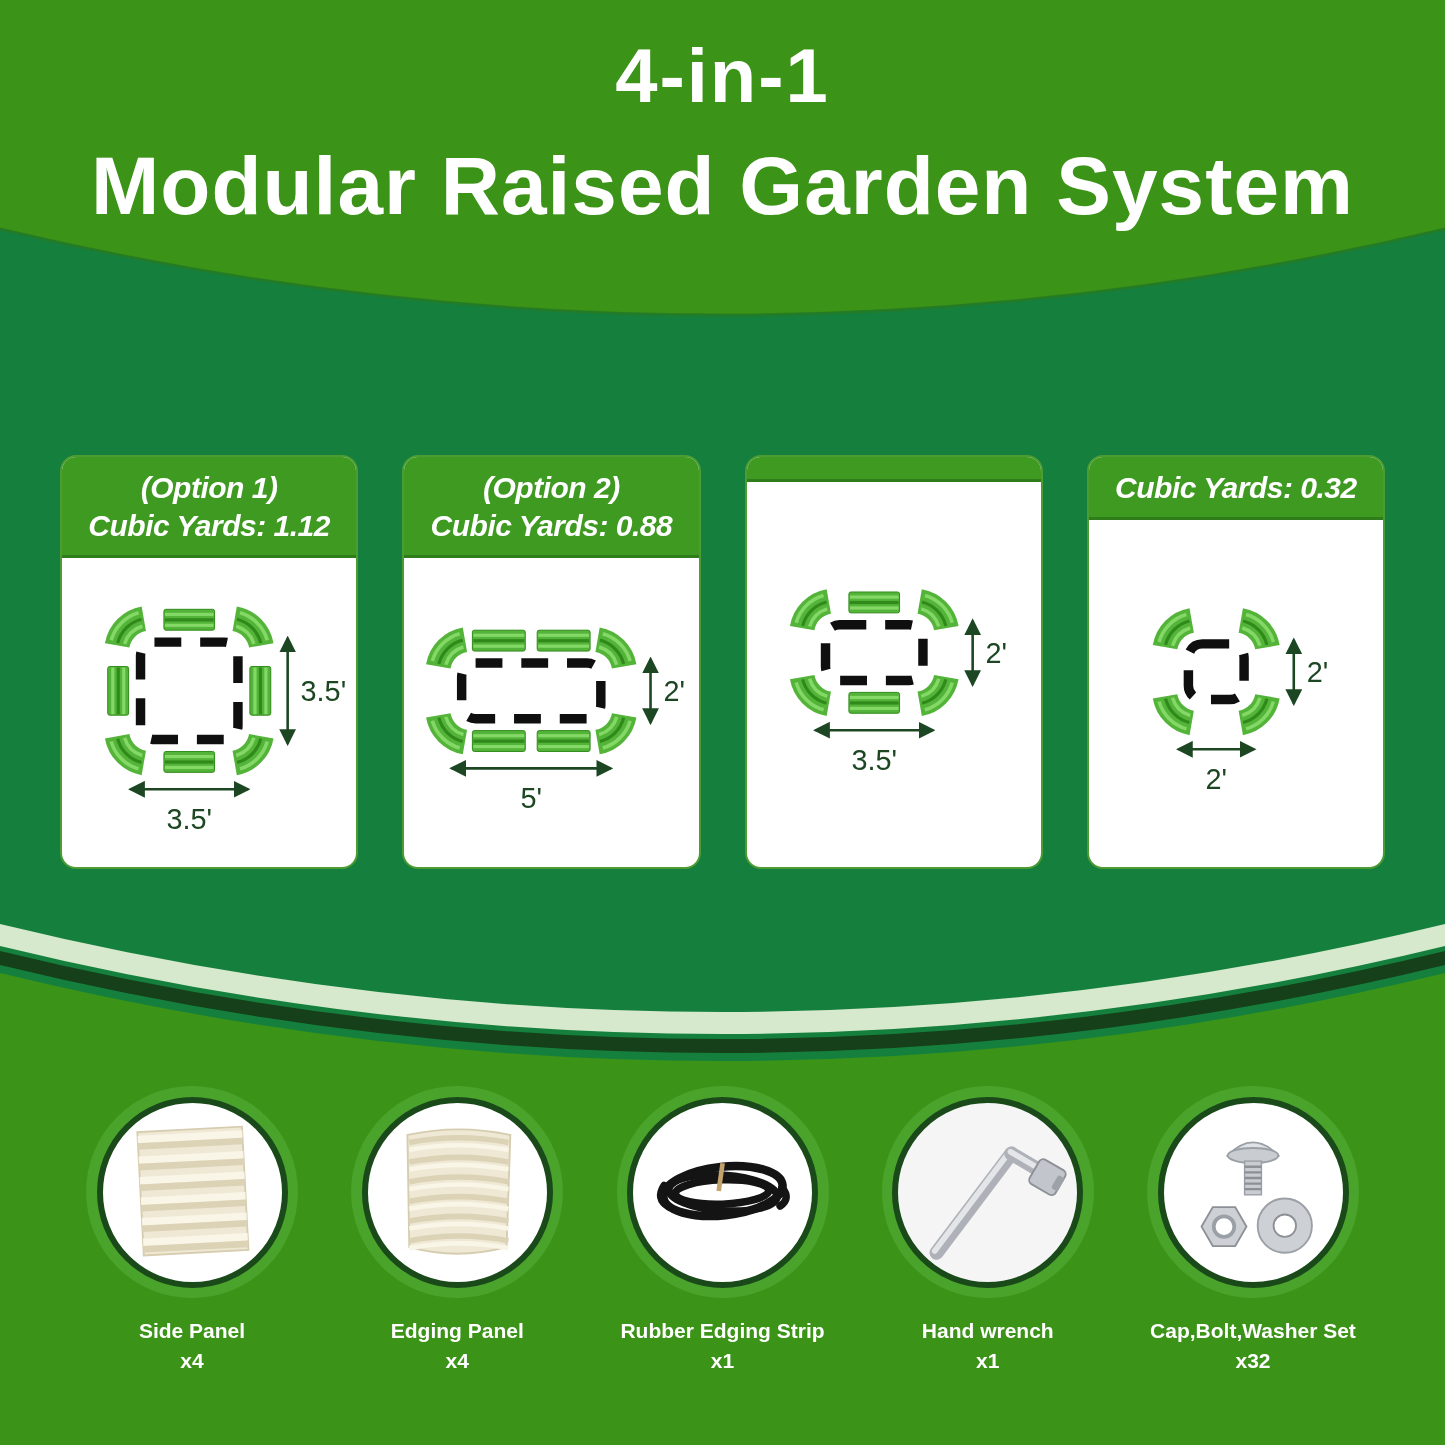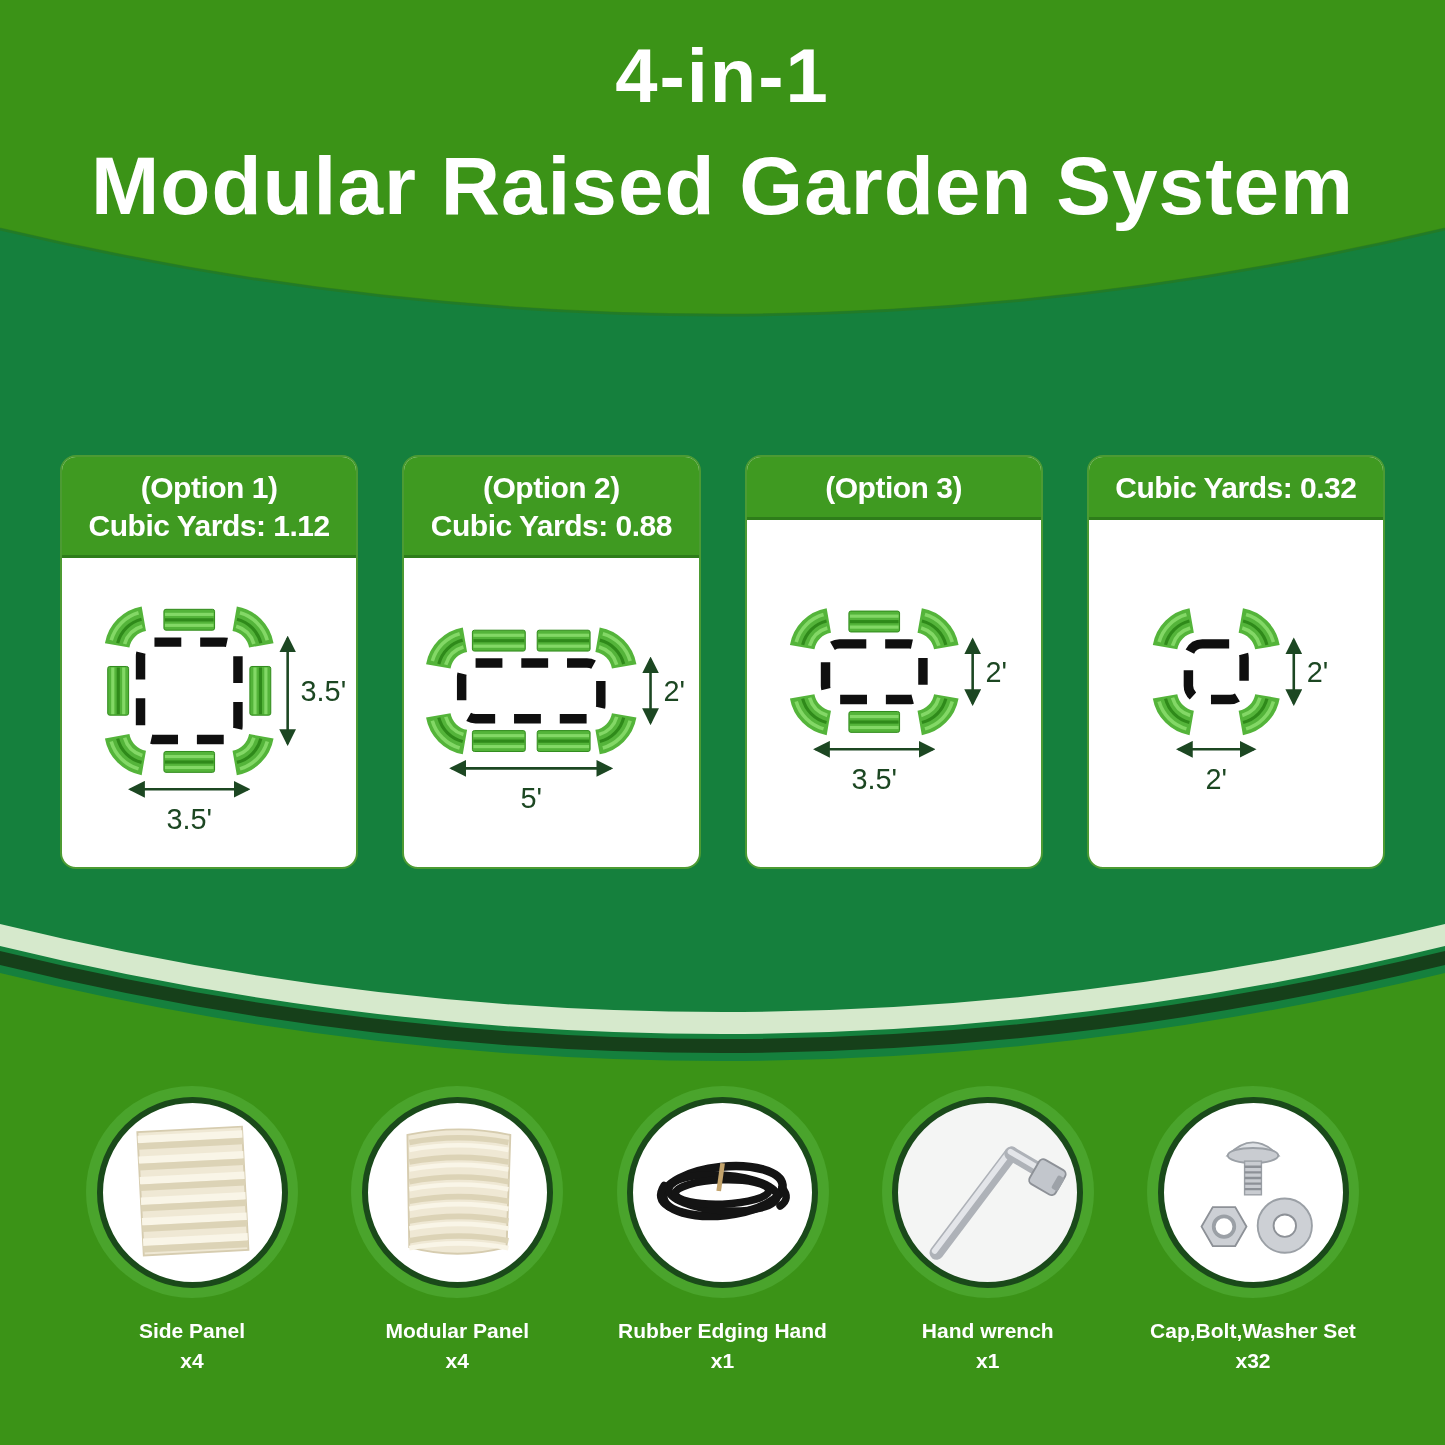--- a/index.html
+++ b/index.html
@@ -19,21 +19,21 @@
   .title-line2 { font-size:82px; margin-top:20px; letter-spacing:1px; white-space:nowrap; }
 
   .cards { position:absolute; top:455px; left:60px; right:60px; height:414px; display:flex; gap:44px; z-index:2; }
   .card {
     flex:1; background:#fff; border:2px solid var(--card-border-green);
     border-radius:16px; overflow:hidden; display:flex; flex-direction:column;
   }
   .card-head {
     background:var(--green-card-header); border-bottom:3px solid var(--card-head-edge);
     color:#fff; text-align:center; font-weight:bold; font-size:30px;
-    letter-spacing:-0.5px; line-height:1.26; padding:12px 0 10px 0; white-space:nowrap;
+    letter-spacing:-0.5px; line-height:1.26; padding:12px 0 10px 0; white-space:nowrap;font-style:italic;
   }
   .card-body { flex:1; position:relative;text-align:right; }
   .card-body svg { display:block; width:100%; height:100%; }
 
   .components { position:absolute; top:1086px; left:0; right:0; padding:0 86px; display:flex; justify-content:space-between; z-index:2; }
   .component { width:212px; display:flex; flex-direction:column; align-items:center; }
   .ring {
     width:212px; height:212px; border-radius:50%;
     background:var(--green-ring-light);
     display:flex; align-items:center; justify-content:center;
@@ -203,21 +203,20 @@
             <line x1="248" y1="100" x2="248" y2="164" stroke="#1C4722" stroke-width="2.6" marker-start="url(#ah1)" marker-end="url(#ah1)"></line>
             <text x="261" y="142" font-size="29" fill="#1C4722">2'</text>
             <line x1="48" y1="210" x2="208" y2="210" stroke="#1C4722" stroke-width="2.6" marker-start="url(#ah1)" marker-end="url(#ah1)"></line>
             <text x="128" y="250" font-size="29" fill="#1C4722" text-anchor="middle">5'</text>
           </svg>
         </div>
     </div>
 
     <div class="card">
       <div class="card-head">
-        <div>(Option 3)</div>
       </div>
       <div class="card-body">
           <svg viewBox="0 0 296 308" xmlns="http://www.w3.org/2000/svg">
             <g>
               <rect x="102.52" y="71" width="50.96" height="21" rx="2" fill="#54B43A" stroke="#2F8A1A" stroke-width="1"></rect>
               <rect x="103.52" y="74.5" width="48.96" height="3.2" fill="#83D866"></rect>
               <rect x="103.52" y="80" width="48.96" height="3.2" fill="#2F8A1A"></rect>
               <rect x="103.52" y="85.5" width="48.96" height="3.2" fill="#83D866"></rect>
             </g>
             <g>
@@ -354,42 +353,42 @@
               <path d="M42,103 Q95,93 148,103" stroke="#DCD3B6" stroke-width="6" fill="none"></path>
               <path d="M42,111 Q95,101 148,111" stroke="#F9F5E7" stroke-width="5" fill="none"></path>
               <path d="M42,124 Q95,114 148,124" stroke="#DCD3B6" stroke-width="6" fill="none"></path>
               <path d="M42,132 Q95,122 148,132" stroke="#F9F5E7" stroke-width="5" fill="none"></path>
               <path d="M42,145 Q95,135 148,145" stroke="#DCD3B6" stroke-width="6" fill="none"></path>
               <path d="M42,153 Q95,143 148,153" stroke="#F9F5E7" stroke-width="5" fill="none"></path>
             </svg>
           </div>
       </div>
       <div class="comp-label">
-        <span>Modular Panel</span>
+        <span>Edging Panel</span>
         <span>x4</span>
       </div>
     </div>
 
     <div class="component">
       <div class="ring">
         <div class="disc">
             <svg viewBox="0 0 186 186" xmlns="http://www.w3.org/2000/svg">
               <g fill="none" stroke="#141414" stroke-linecap="round">
                 <ellipse cx="93" cy="92" rx="64" ry="26" stroke-width="9" transform="rotate(-6 93 92)"></ellipse>
                 <ellipse cx="93" cy="94" rx="58" ry="19" stroke-width="8" transform="rotate(4 93 94)"></ellipse>
                 <ellipse cx="92" cy="93" rx="50" ry="13" stroke-width="8" transform="rotate(-2 92 93)"></ellipse>
                 <path d="M30,86 q-9,14 5,23" stroke-width="8"></path>
                 <path d="M156,88 q10,12 -2,20" stroke-width="8"></path>
               </g>
               <rect x="88" y="62" width="5" height="30" fill="#C3A36B" transform="rotate(8 90 77)"></rect>
             </svg>
           </div>
       </div>
       <div class="comp-label">
-        <span>Rubber Edging Hand</span>
+        <span>Rubber Edging Strip</span>
         <span>x1</span>
       </div>
     </div>
 
     <div class="component">
       <div class="ring">
         <div class="disc" style="background:#F4F5F4;">
             <svg viewBox="0 0 186 186" xmlns="http://www.w3.org/2000/svg">
               <g stroke-linecap="round" fill="none">
                 <path d="M38,158 L118,52" stroke="#AEB2B8" stroke-width="15"></path>

